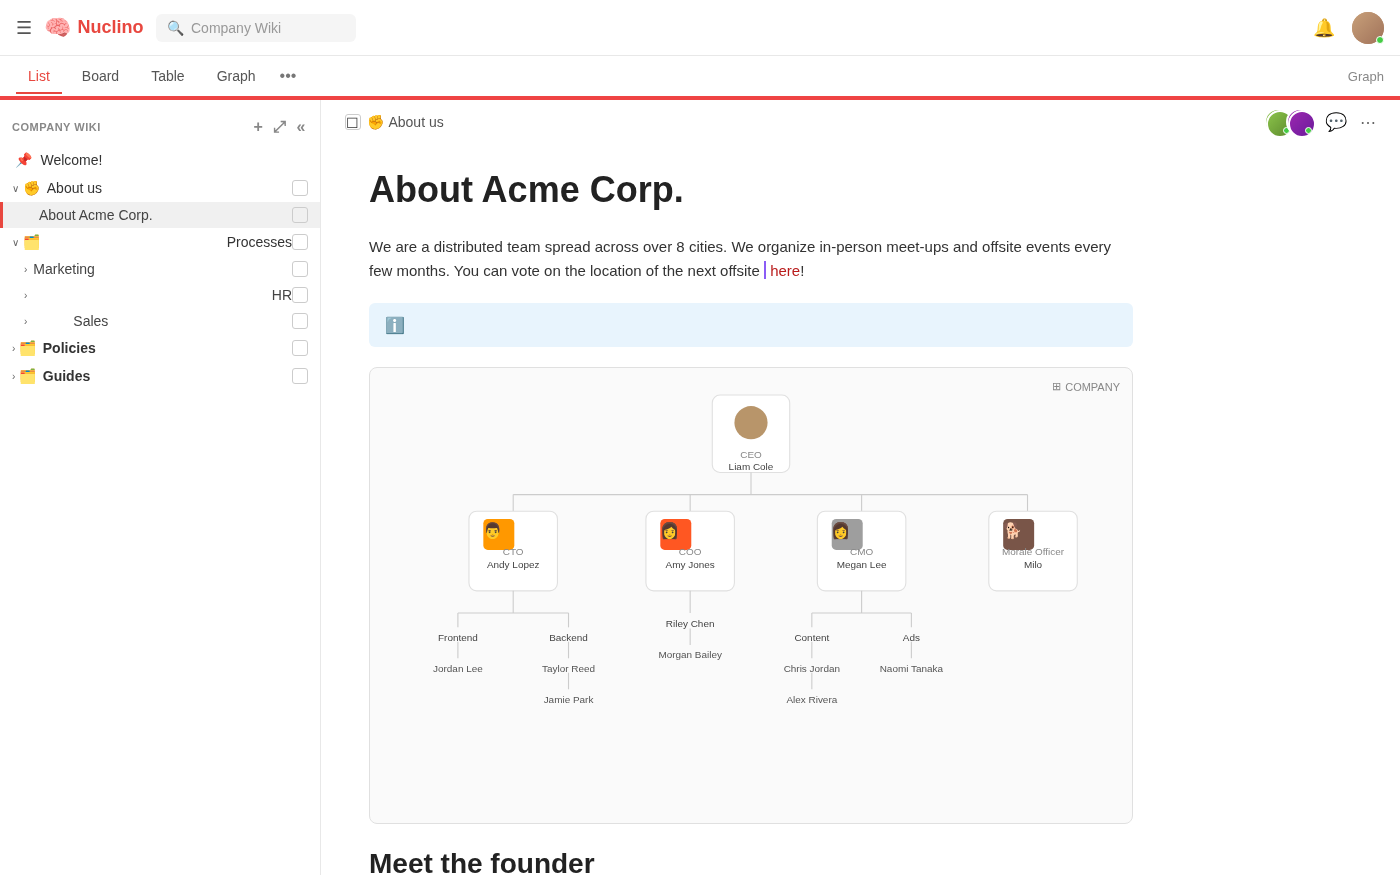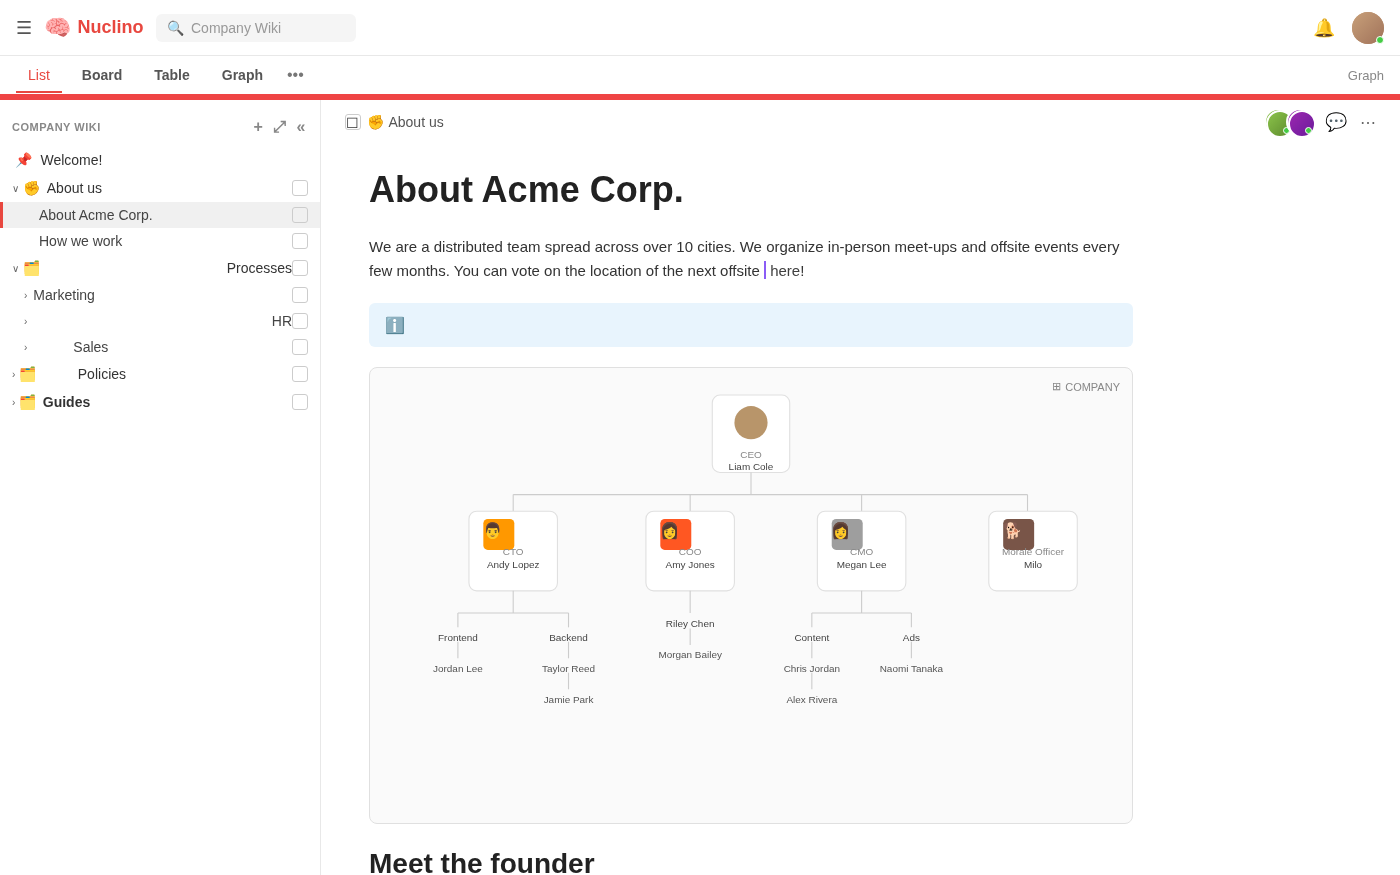--- a/index.html
+++ b/index.html
@@ -19,27 +19,26 @@
       padding: 6px 12px; color: #999; font-size: 14px; min-width: 200px;
     }
     .topbar-right { display: flex; align-items: center; gap: 16px; }
     .notif-icon { font-size: 18px; color: #666; cursor: pointer; }
     .avatar { width: 32px; height: 32px; border-radius: 50%; background: #c8a07a; display: flex; align-items: center; justify-content: center; cursor: pointer; position: relative; }
     .avatar-img { width: 32px; height: 32px; border-radius: 50%; background: linear-gradient(135deg, #c8a07a, #a0725a); }
     .online-dot { width: 8px; height: 8px; background: #44cc44; border-radius: 50%; position: absolute; bottom: 0; right: 0; border: 1px solid #fff; }
 
     
     .tabbar {
-      display: flex; align-items: center; height: 44px; border-bottom: 6px solid #ef4444;
+      display: flex; align-items: center; height: 44px; border-bottom: 4px solid #ef4444;
       padding: 0 16px; gap: 8px;
     }
     .tab {
       padding: 8px 12px; cursor: pointer; color: #555; font-size: 14px; border-bottom: 2px solid transparent;
       margin-bottom: -1px;
-      font-weight: bold;
     }
     .tab.active { color: #e8473f; border-bottom: 2px solid #e8473f; font-weight: 500; }
     .tab-more { margin-left: 4px; color: #777; cursor: pointer; font-size: 16px; }
     .saved-label { margin-left: auto; color: #888; font-size: 13px; }
 
     
     .layout { display: flex; height: calc(875px - 100px); }
 
     
     .sidebar { width: 321px; min-width: 321px; border-right: 1px solid #e8e8e8; overflow-y: auto; padding: 12px 0; }
@@ -95,21 +94,21 @@
     }
     .collab-avatar:first-child { margin-left: 0; }
     .collab-avatar-1 { background: linear-gradient(135deg, #8bc34a, #5d8a2e); }
     .collab-avatar-2 { background: linear-gradient(135deg, #9c27b0, #6a1b9a); }
     .comment-btn { color: #666; cursor: pointer; font-size: 18px; }
     .more-btn { color: #666; cursor: pointer; font-size: 16px; }
 
     .doc-content { padding: 24px 48px; max-width: 860px; }
     .doc-title { font-size: 36px; font-weight: 600; color: #222; margin-bottom: 24px; }
     .doc-body { font-size: 15px; line-height: 1.6; color: #333; margin-bottom: 20px; }
-    .doc-link { color: #404040; text-decoration: none; }
+    .doc-link { color: #b91c1c; text-decoration: none; }
     .cursor-mark { display: inline-block; width: 2px; height: 18px; background: #8b5cf6; vertical-align: text-bottom; }
 
     .info-box {
       background: #e8f4fd; border-radius: 6px; padding: 12px 16px; margin-bottom: 20px;
       display: flex; align-items: flex-start; gap: 10px; font-size: 14px; color: #444;
     }
     .info-icon { color: #1a73e8; font-size: 16px; margin-top: 1px; }
 
     
     .canvas-container {
@@ -181,24 +180,20 @@
       <div class="sidebar-group-header">
         <span class="chevron open">∨</span>
         <span class="group-icon">✊</span>
         <span style="flex:1;font-weight:500;">About us</span>
         <span class="group-checkbox"></span>
       </div>
       <div class="sidebar-sub-item active" style="border-left:3px solid #e8473f; background:#f0f0f0;">
         <span class="item-label">About Acme Corp.</span>
         <span class="item-checkbox"></span>
       </div>
-      <div class="sidebar-sub-item">
-        <span class="item-label">How we work</span>
-        <span class="item-checkbox"></span>
-      </div>
     </div>
 
     <div class="sidebar-group">
       <div class="sidebar-group-header">
         <span class="chevron open">∨</span>
         <span class="group-icon">🗂️</span>
         <span style="flex:1;font-weight:400;text-align:right;">Processes</span>
         <span class="group-checkbox"></span>
       </div>
       <div class="sidebar-nested-group">
@@ -214,21 +209,21 @@
       <div class="sidebar-nested-group">
         <span style="margin-right:6px; color:#666; font-size:10px;">›</span>
         <span style="flex:1;margin-left:40px;">Sales</span>
         <span class="nested-checkbox"></span>
       </div>
     </div>
 
     <div class="sidebar-group-header" style="padding-left:12px;">
       <span style="margin-right:4px; color:#666; font-size:10px;">›</span>
       <span class="group-icon">🗂️</span>
-      <span style="flex:1;font-weight:400;margin-left:35px;">Policies</span>
+      <span style="flex:1;font-weight:700;">Policies</span>
       <span class="group-checkbox"></span>
     </div>
 
     <div class="sidebar-group-header" style="padding-left:12px;">
       <span style="margin-right:4px; color:#666; font-size:10px;">›</span>
       <span class="group-icon">🗂️</span>
       <span style="flex:1;font-weight:700;">Guides</span>
       <span class="group-checkbox"></span>
     </div>
   </div>
@@ -256,21 +251,21 @@
         </div>
         <span class="comment-btn">💬</span>
         <span class="more-btn">⋯</span>
       </div>
     </div>
 
     <div class="doc-content">
       <h1 class="doc-title">About Acme Corp.</h1>
 
       <p class="doc-body">
-        <span>We are a distributed team spread across over 10 cities. We organize in-person meet-ups and offsite events every few months. You can vote on the location of the next offsite </span><span class="cursor-mark"></span>
+        <span>We are a distributed team spread across over 8 cities. We organize in-person meet-ups and offsite events every few months. You can vote on the location of the next offsite </span><span class="cursor-mark"></span>
         <a class="doc-link" href="#">here</a><span>!</span>
       </p>
 
       <div class="info-box">
         <span class="info-icon">ℹ️</span>
       </div>
 
       <div class="canvas-container">
         <div class="canvas-label">
           <span>⊞</span>

